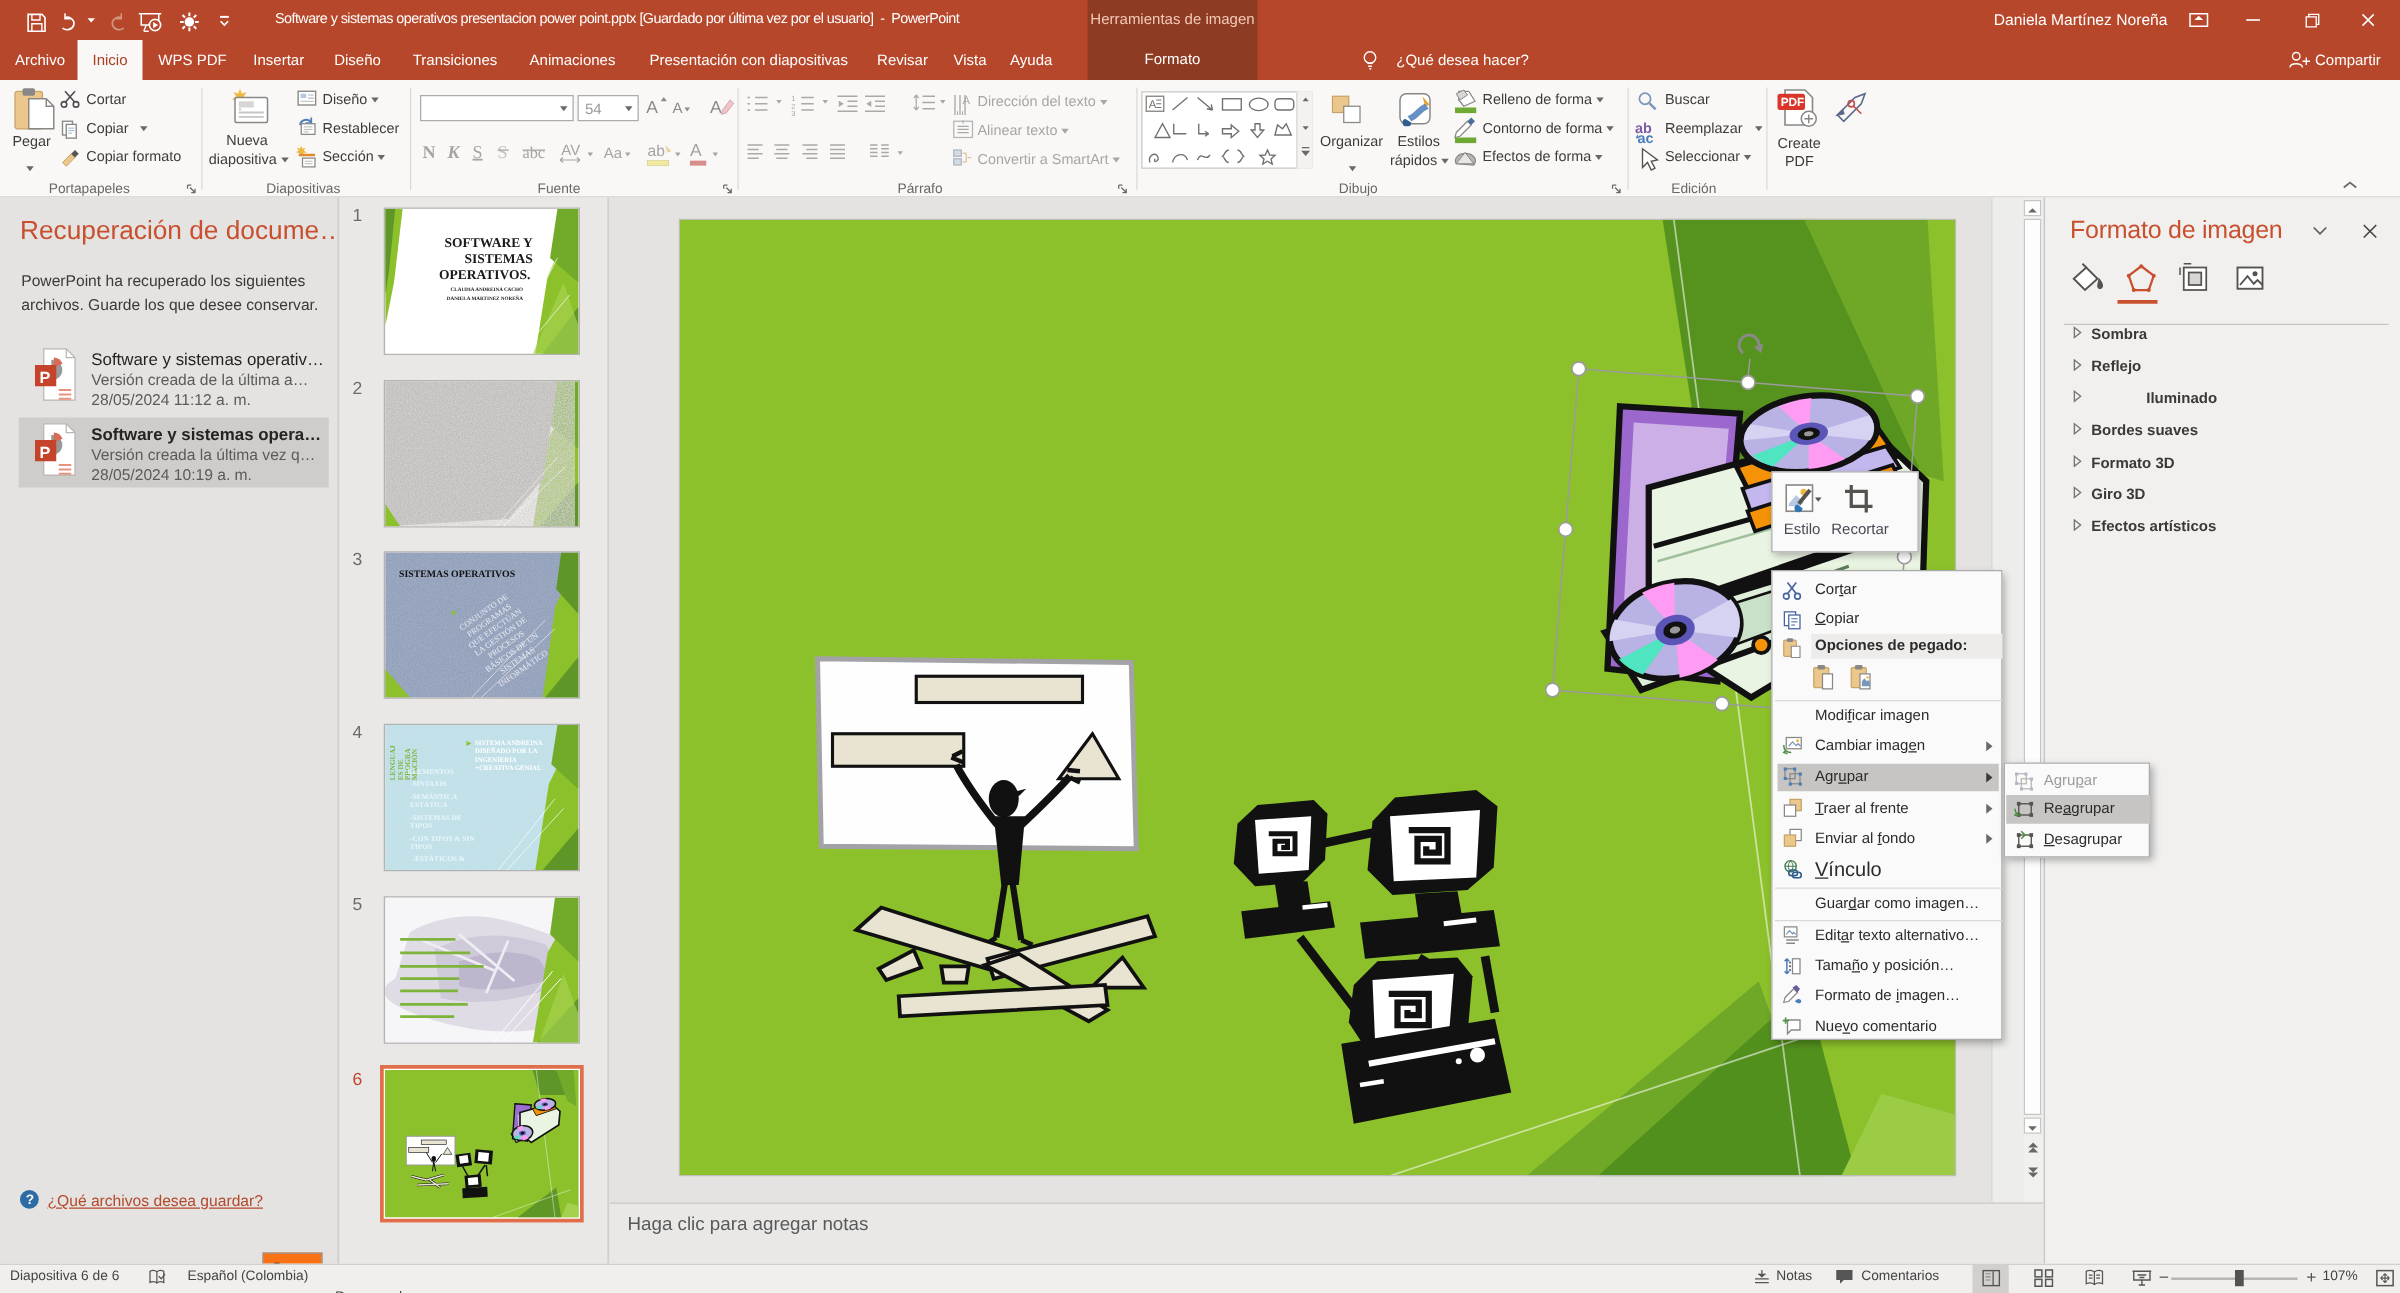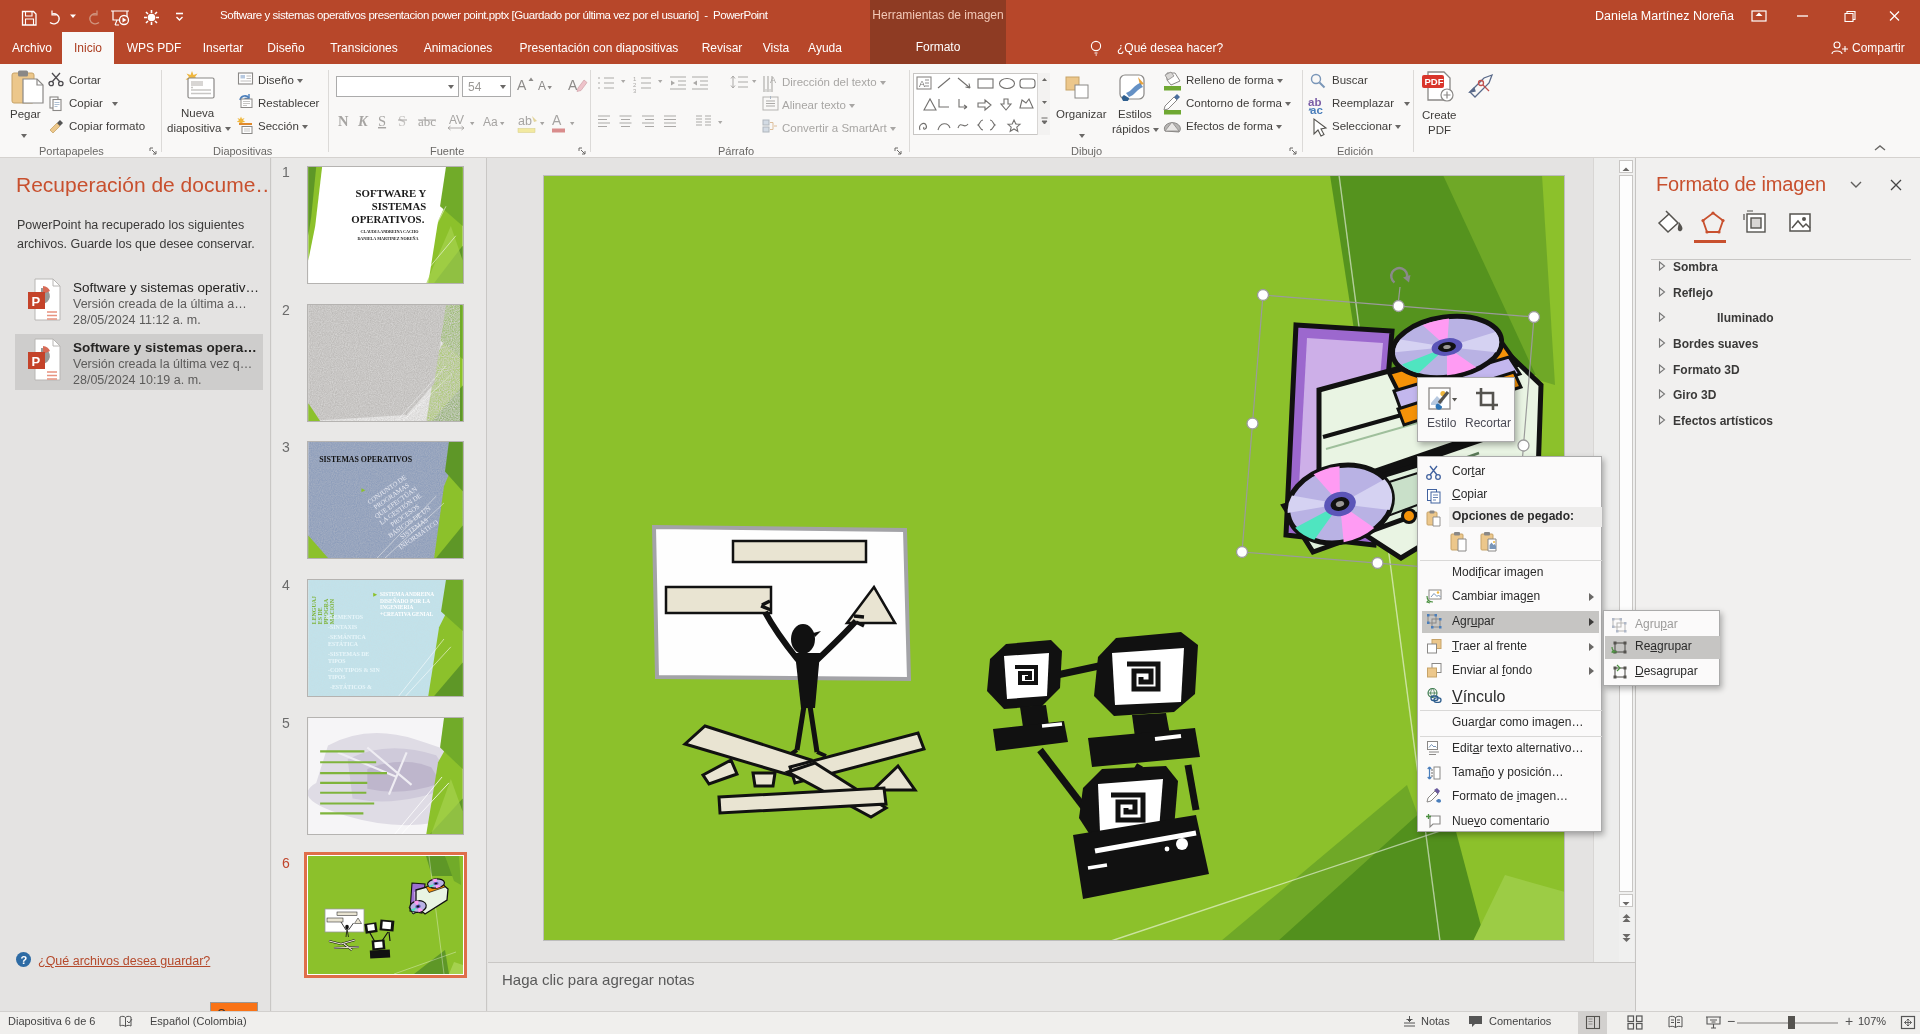--- a/index.html
+++ b/index.html
@@ -953,21 +953,21 @@
     <div style="position:absolute;top:1px;left:1845px;font-size:14px;color:#555;">+</div>
     <div style="position:absolute;top:3px;left:1858px;">107%</div>
     <svg class="abs" style="top:3px;left:1900px;" width="16" height="15" viewBox="0 0 16 15">
       <rect x="1.5" y="1.5" width="13" height="12" fill="none" stroke="#555" stroke-width="1.2"></rect>
       <path d="M8 4 v7 M4.5 7.5 h7 M8 4 l-1.5 1.5 M8 4 l1.5 1.5 M8 11 l-1.5 -1.5 M8 11 l1.5 -1.5 M4.5 7.5 l1.5 -1.5 M4.5 7.5 l1.5 1.5 M11.5 7.5 l-1.5 -1.5 M11.5 7.5 l-1.5 1.5" stroke="#555" stroke-width="0.9" fill="none"></path>
     </svg>
   </div>
 
   <div id="floaters">
 
-    <div class="menu" style="top:377px;left:1417px;width:98px;height:65px;">
+    <div class="menu" style="top:377px;left:1417px;width:118px;height:65px;">
       <svg class="abs" style="top:9px;left:10px;" width="36" height="24" viewBox="0 0 36 24">
         <rect x="1" y="1" width="21" height="21" fill="#fff" stroke="#8A8886" stroke-width="1.3"></rect>
         <circle cx="15" cy="6.5" r="2.6" fill="#EFB73E"></circle>
         <path d="M3 16 l6 -7 l6 6 l-3 3 h-9 z" fill="#B7C9E0"></path>
         <path d="M20 5 l-9 11" stroke="#55534F" stroke-width="3.2"></path>
         <path d="M10 16.5 a3.2 3.2 0 1 0 4 3" fill="#2E75B6"></path>
         <path d="M24 11 l2.6 3.4 l2.6 -3.4 z" fill="#55534F"></path>
       </svg>
       <svg class="abs" style="top:9px;left:57px;" width="24" height="24" viewBox="0 0 24 24">
         <g stroke="#55534F" stroke-width="2.6" fill="none">

